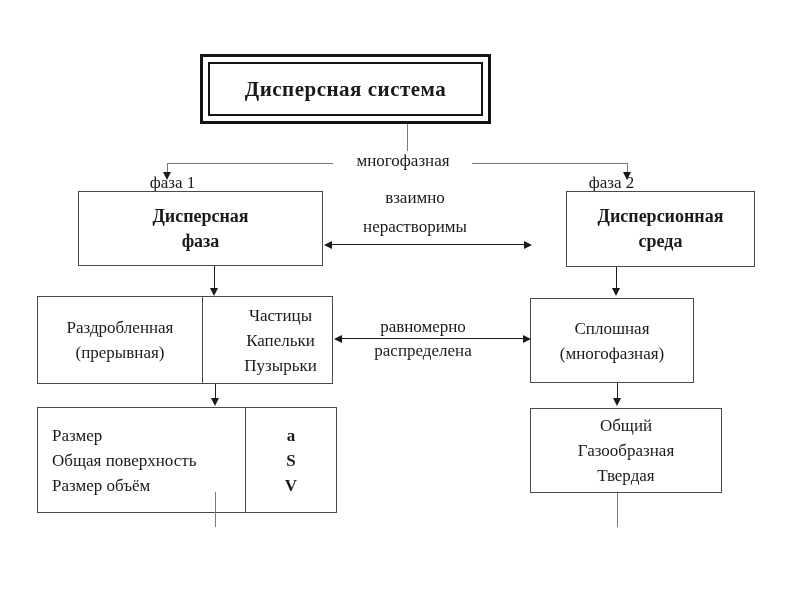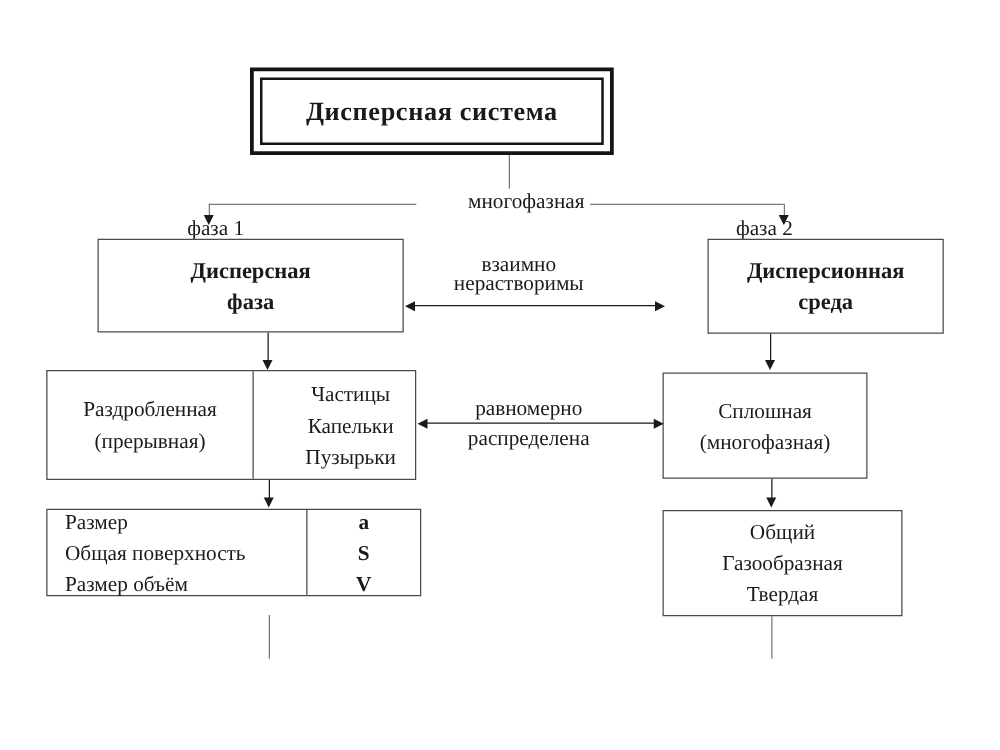--- a/index.html
+++ b/index.html
@@ -41,21 +41,21 @@
 <div class="canvas">
 
   <div class="title-outer">
     <div class="title-inner">
       <span class="title-text">Дисперсная система</span>
     </div>
   </div>
 
   <div class="vline" style="left:407px;top:124px;height:27px;"></div>
 
-  <div class="lbl" style="left:351px;top:151px;width:140px;">многофазная</div>
+  <div class="lbl" style="left:333px;top:151px;width:140px;">многофазная</div>
 
   <div class="hline" style="left:167px;top:163px;width:166px;"></div>
   <div class="hline" style="left:472px;top:163px;width:155px;"></div>
 
   <div class="vline" style="left:167px;top:163px;height:11px;"></div>
   <div class="arr down" style="left:163px;top:172px;"></div>
   <div class="vline" style="left:627px;top:163px;height:11px;"></div>
   <div class="arr down" style="left:623px;top:172px;"></div>
 
   <div class="lbl" style="left:130px;top:173px;width:85px;">фаза 1</div>
@@ -64,21 +64,21 @@
   <div class="box center-col phase-box" style="left:78px;top:191px;width:245px;height:75px;">
     <span>Дисперсная</span>
     <span>фаза</span>
   </div>
 
   <div class="box center-col phase-box" style="left:529px;top:191px;width:189px;height:76px;margin-left:37px;">
     <span>Дисперсионная</span>
     <span>среда</span>
   </div>
 
-  <div class="lbl" style="left:345px;top:202px;width:140px;">взаимно</div>
+  <div class="lbl" style="left:345px;top:188px;width:140px;">взаимно</div>
   <div class="lbl" style="left:345px;top:217px;width:140px;">нерастворимы</div>
   <div class="hline dark" style="left:329px;top:244px;width:198px;"></div>
   <div class="arr left" style="left:324px;top:241px;"></div>
   <div class="arr right" style="left:524px;top:241px;"></div>
 
   <div class="vline dark" style="left:214px;top:266px;height:23px;"></div>
   <div class="arr down" style="left:210px;top:288px;"></div>
   <div class="vline dark" style="left:616px;top:267px;height:22px;"></div>
   <div class="arr down" style="left:612px;top:288px;"></div>
 
@@ -103,21 +103,21 @@
   <div class="hline dark" style="left:339px;top:338px;width:187px;"></div>
   <div class="arr left" style="left:334px;top:335px;"></div>
   <div class="arr right" style="left:523px;top:335px;"></div>
   <div class="lbl" style="left:353px;top:341px;width:140px;">распределена</div>
 
   <div class="vline dark" style="left:215px;top:384px;height:15px;"></div>
   <div class="arr down" style="left:211px;top:398px;"></div>
   <div class="vline dark" style="left:617px;top:383px;height:16px;"></div>
   <div class="arr down" style="left:613px;top:398px;"></div>
 
-  <div class="box split plain-box" style="left:37px;top:407px;width:300px;height:70px;">
+  <div class="box split plain-box" style="left:37px;top:407px;width:300px;height:106px;">
     <div class="cell divided lefted" style="width:208px;">
       <span>Размер</span>
       <span>Общая поверхность</span>
       <span>Размер объём</span>
     </div>
     <div class="cell centered" style="flex:1;">
       <span class="sym">a</span>
       <span class="sym">S</span>
       <span class="sym">V</span>
     </div>

